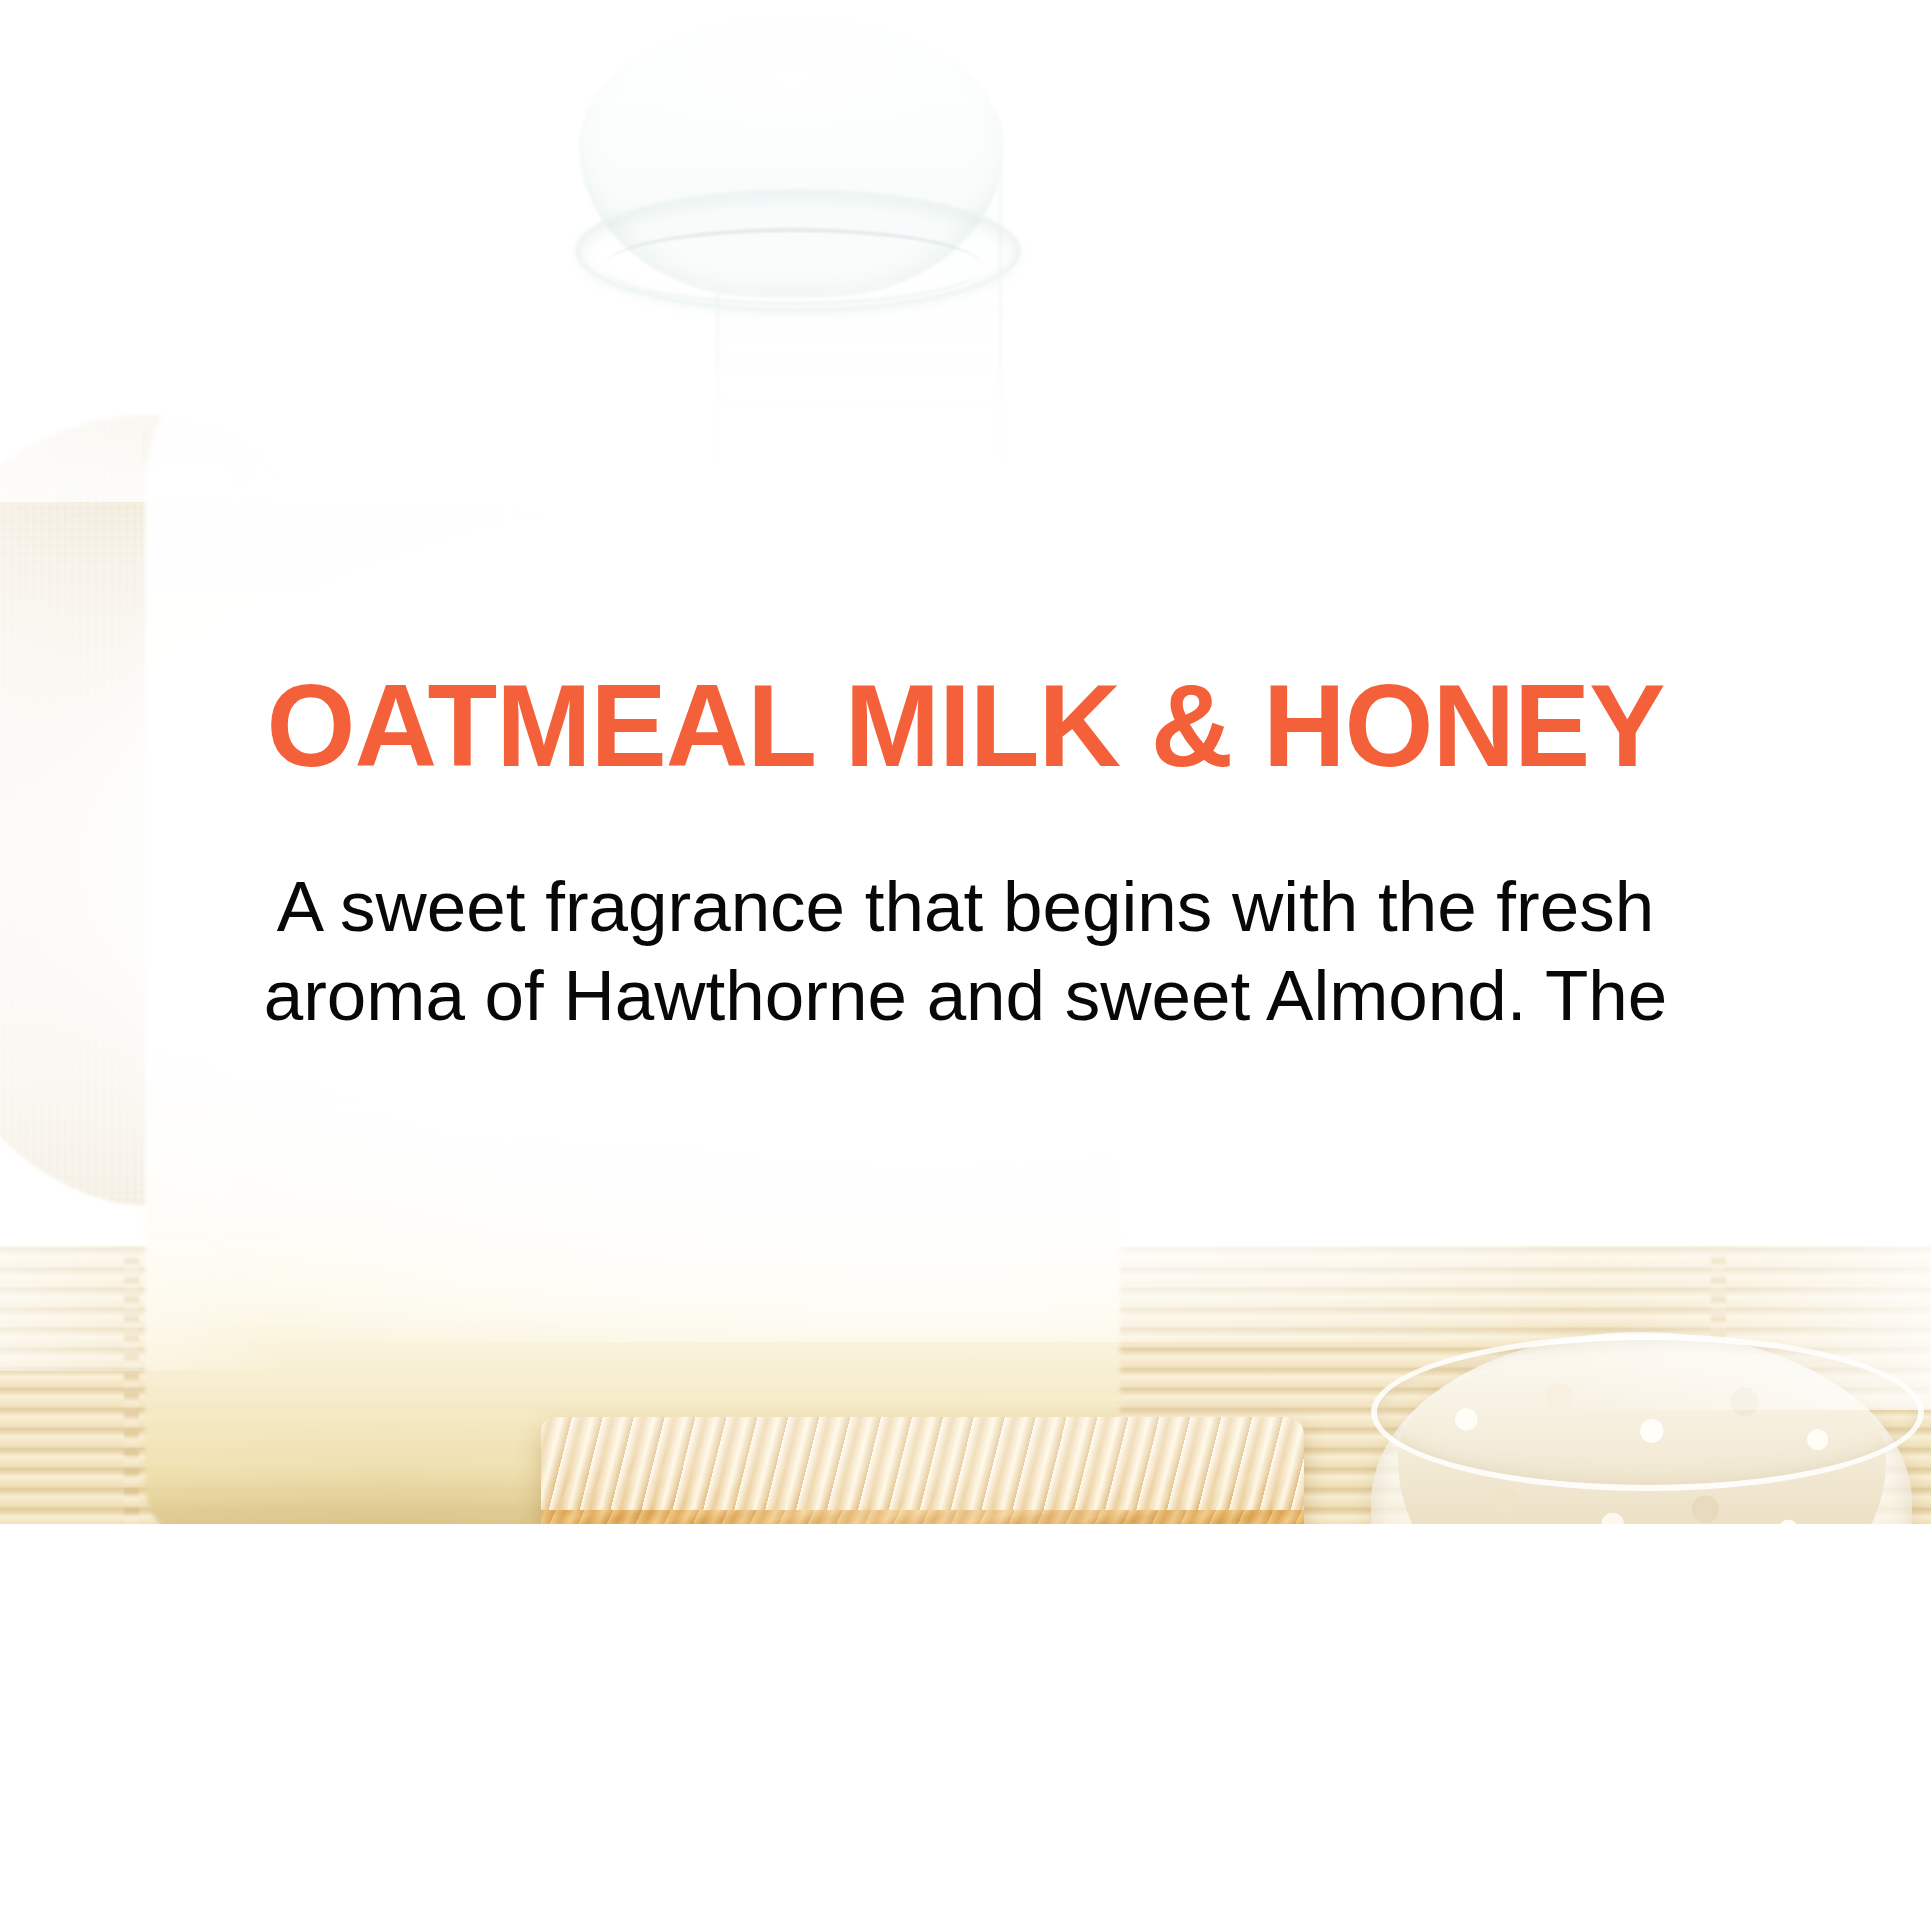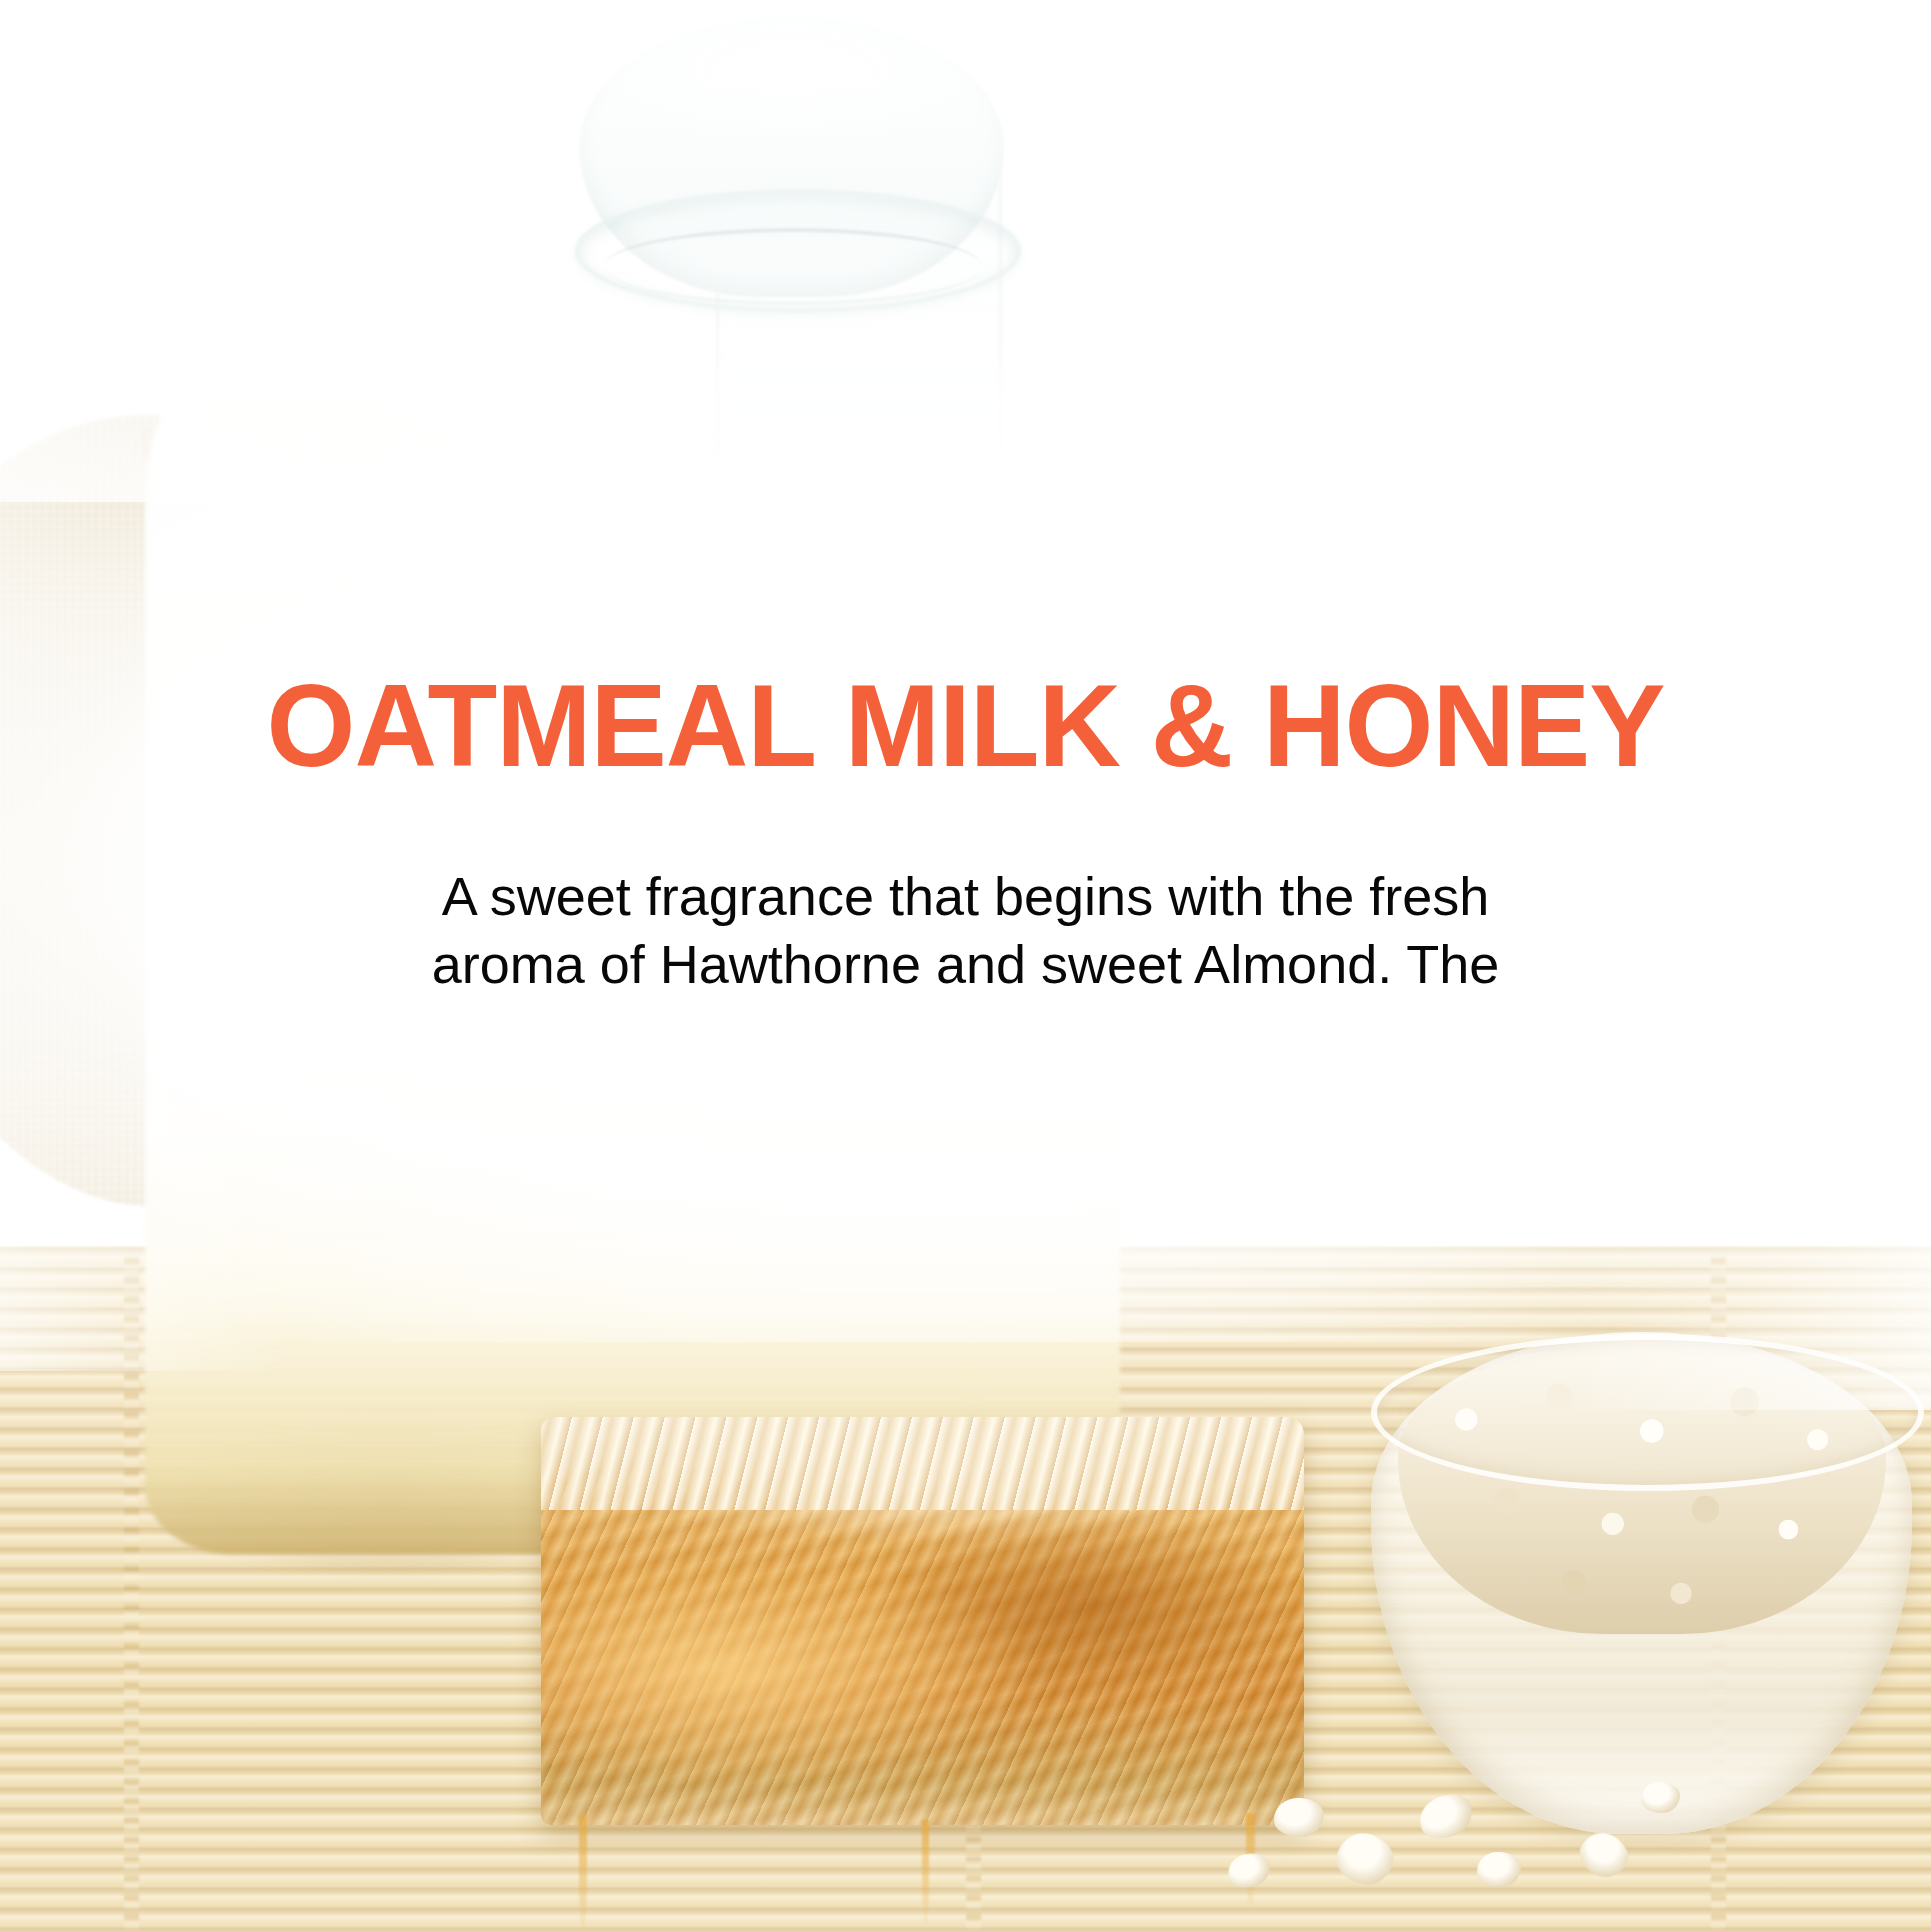--- a/index.html
+++ b/index.html
@@ -3,21 +3,21 @@
 <meta charset="utf-8">
 <style>
   html, body {
     margin: 0;
     padding: 0;
     background: #ffffff;
   }
   #canvas {
     position: relative;
     width: 1931px;
-    height: 1931px;
+    height: 1524px;
     overflow: hidden;
     background: #ffffff;
     font-family: "Liberation Sans", sans-serif;
   }
 
   
   .layer { position: absolute; pointer-events: none; }
 
   
   #bamboo-mat {
@@ -309,21 +309,21 @@
     letter-spacing: -1px;
     color: #F4603A;
     white-space: nowrap;
     transform: scaleX(0.985);
   }
   #product-description {
     margin: 75px auto 0;
     width: 1873px;
     font-family: "Liberation Sans", sans-serif;
     font-weight: normal;
-    font-size: 54px;
+    font-size: 71px;
     line-height: 1.26;
     color: #080808;
   }
   #product-description .desc-line { display: block; white-space: nowrap; }
 </style>
 </head>
 <body>
 
 <div id="canvas">
 

